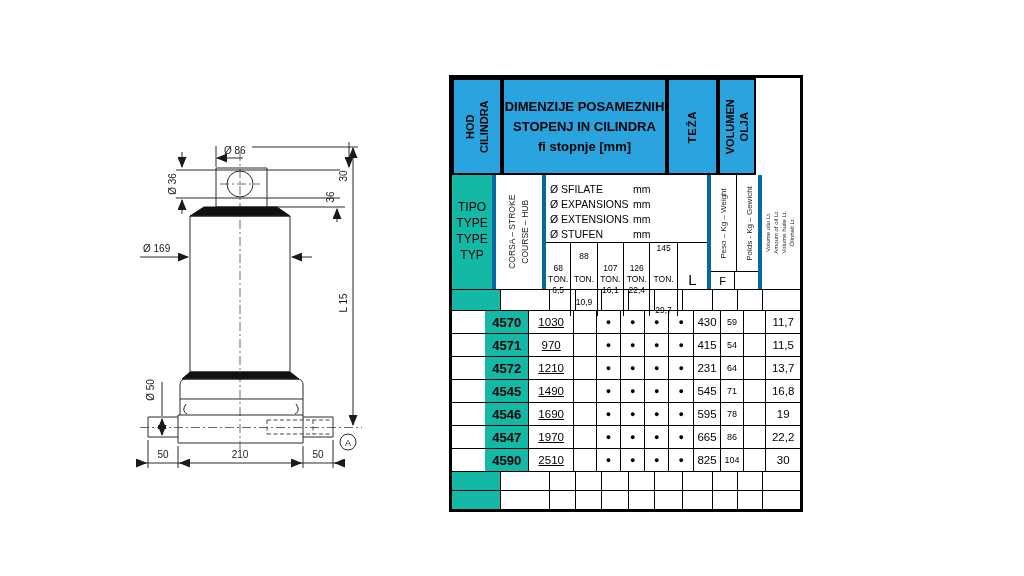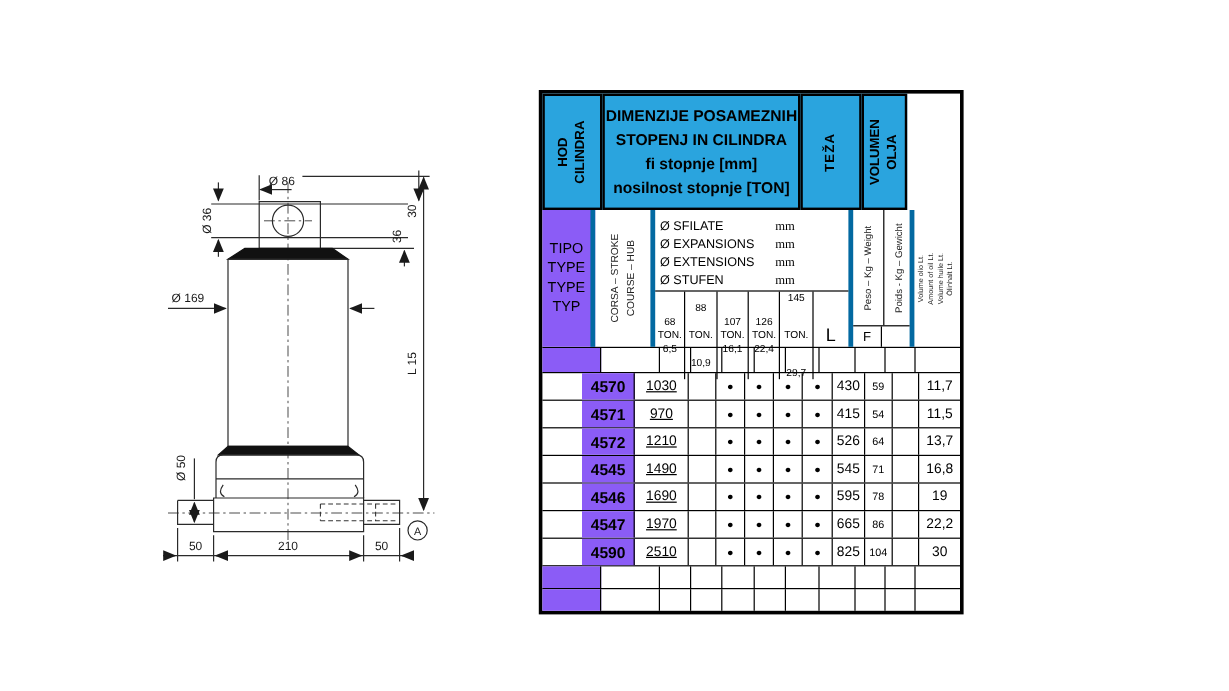--- a/index.html
+++ b/index.html
@@ -10,21 +10,21 @@
   #drawing { position: absolute; left: 0; top: 0; }
   #drawing text { font-family: "Liberation Sans", sans-serif; font-size: 10px; fill: #1a1a1a; }
   .dline { stroke: #2a2a2a; stroke-width: 1; fill: none; }
   .dfill { fill: #111; stroke: #111; }
   .cline { stroke: #444; stroke-width: 0.8; fill: none; stroke-dasharray: 9 3 2 3; }
   .hidd  { stroke: #333; stroke-width: 0.9; fill: none; stroke-dasharray: 4 2.5; }
 
   
   .spec-table { position: absolute; left: 449px; top: 75px; width: 354px;
     border: 3px solid #000; background: #fff; }
-  .grey { background: #8b5cf6; }
+  .grey { background: #14b8a6; }
 
   
   .thead { display: flex; height: 97px; }
   .hcell { background: #2aa4de; border: 2px solid #000; display: flex;
     align-items: center; justify-content: center; font-weight: bold; overflow: hidden; }
   .hw-tip { width: 50px; align-items: flex-end; padding-bottom: 7px; font-size: 12px; }
   .hw-hod { width: 50px; }
   .hw-dims { width: 165px; }
   .hw-teza { width: 51px; }
   .hw-vol { width: 38px; }
@@ -41,21 +41,21 @@
   .tsub { display: flex; height: 115px; border-bottom: 1px solid #000; }
   .tsub > div { border-right: 4px solid #0369a1; }
   .tsub > div:last-child { border-right: none; }
   .tipo-cell { width: 50px; display: flex; flex-direction: column; justify-content: center;
     text-align: center; font-size: 12px; line-height: 1.32; }
   .corsa-cell { width: 50px; display: flex; align-items: center; justify-content: center; }
   .dims-cell { width: 165px; display: flex; flex-direction: column; }
   .dia-block { height: 68px; border-bottom: 1px solid #000; padding: 7px 0 0 4px;
     font-size: 10.5px; line-height: 15px; }
   .dia-line { position: relative; white-space: nowrap; }
-  .dia-line .unit { position: absolute; left: 96px; font-family: Liberation Serif, serif; }
+  .dia-line .unit { position: absolute; left: 83px; }
   .ton-row { flex: 1; display: flex; }
   .ton-row > div { border-right: 1px solid #000; display: flex; flex-direction: column;
     justify-content: center; text-align: center; font-size: 8.5px; line-height: 1.3; }
   .ton-row > div:last-child { border-right: none; }
   .tw0 { width: 26px; } .tw1 { width: 27px; gap: 12px; } .tw2 { width: 27px; }
   .tw3 { width: 27px; } .tw4 { width: 28px; gap: 20px; }
   .twL { width: 30px; font-size: 15px !important; }
   .weight-group { width: 51px; display: flex; flex-direction: column; }
   .w-top { flex: 1; display: flex; }
   .w-top > div { display: flex; align-items: center; justify-content: center; }
@@ -159,21 +159,20 @@
       <div class="rot rot2">
         <div>HOD</div>
         <div>CILINDRA</div>
       </div>
     </div>
     <div class="hcell hw-dims">
       <div class="hdims">
         <div>DIMENZIJE POSAMEZNIH</div>
         <div>STOPENJ IN CILINDRA</div>
         <div>fi stopnje [mm]</div>
-        <div>nosilnost stopnje [TON]</div>
       </div>
     </div>
     <div class="hcell hw-teza">
       <div class="rot rot-teza">TEŽA</div>
     </div>
     <div class="hcell hw-vol">
       <div class="rot rot2">
         <div>VOLUMEN</div>
         <div>OLJA</div>
       </div>
@@ -308,21 +307,21 @@
         <div class="cell cw-vol">11,5</div>
       </div>
       <div class="trow h23">
         <div class="cell cw-tip grey">4572</div>
         <div class="cell cw-hod">1210</div>
         <div class="cell cw-t0 dotc"></div>
         <div class="cell cw-t1 dotc">●</div>
         <div class="cell cw-t2 dotc">●</div>
         <div class="cell cw-t3 dotc">●</div>
         <div class="cell cw-t4 dotc">●</div>
-        <div class="cell cw-L">526</div>
+        <div class="cell cw-L">231</div>
         <div class="cell cw-peso">64</div>
         <div class="cell cw-poids"></div>
         <div class="cell cw-vol">13,7</div>
       </div>
       <div class="trow h23">
         <div class="cell cw-tip grey">4545</div>
         <div class="cell cw-hod">1490</div>
         <div class="cell cw-t0 dotc"></div>
         <div class="cell cw-t1 dotc">●</div>
         <div class="cell cw-t2 dotc">●</div>

